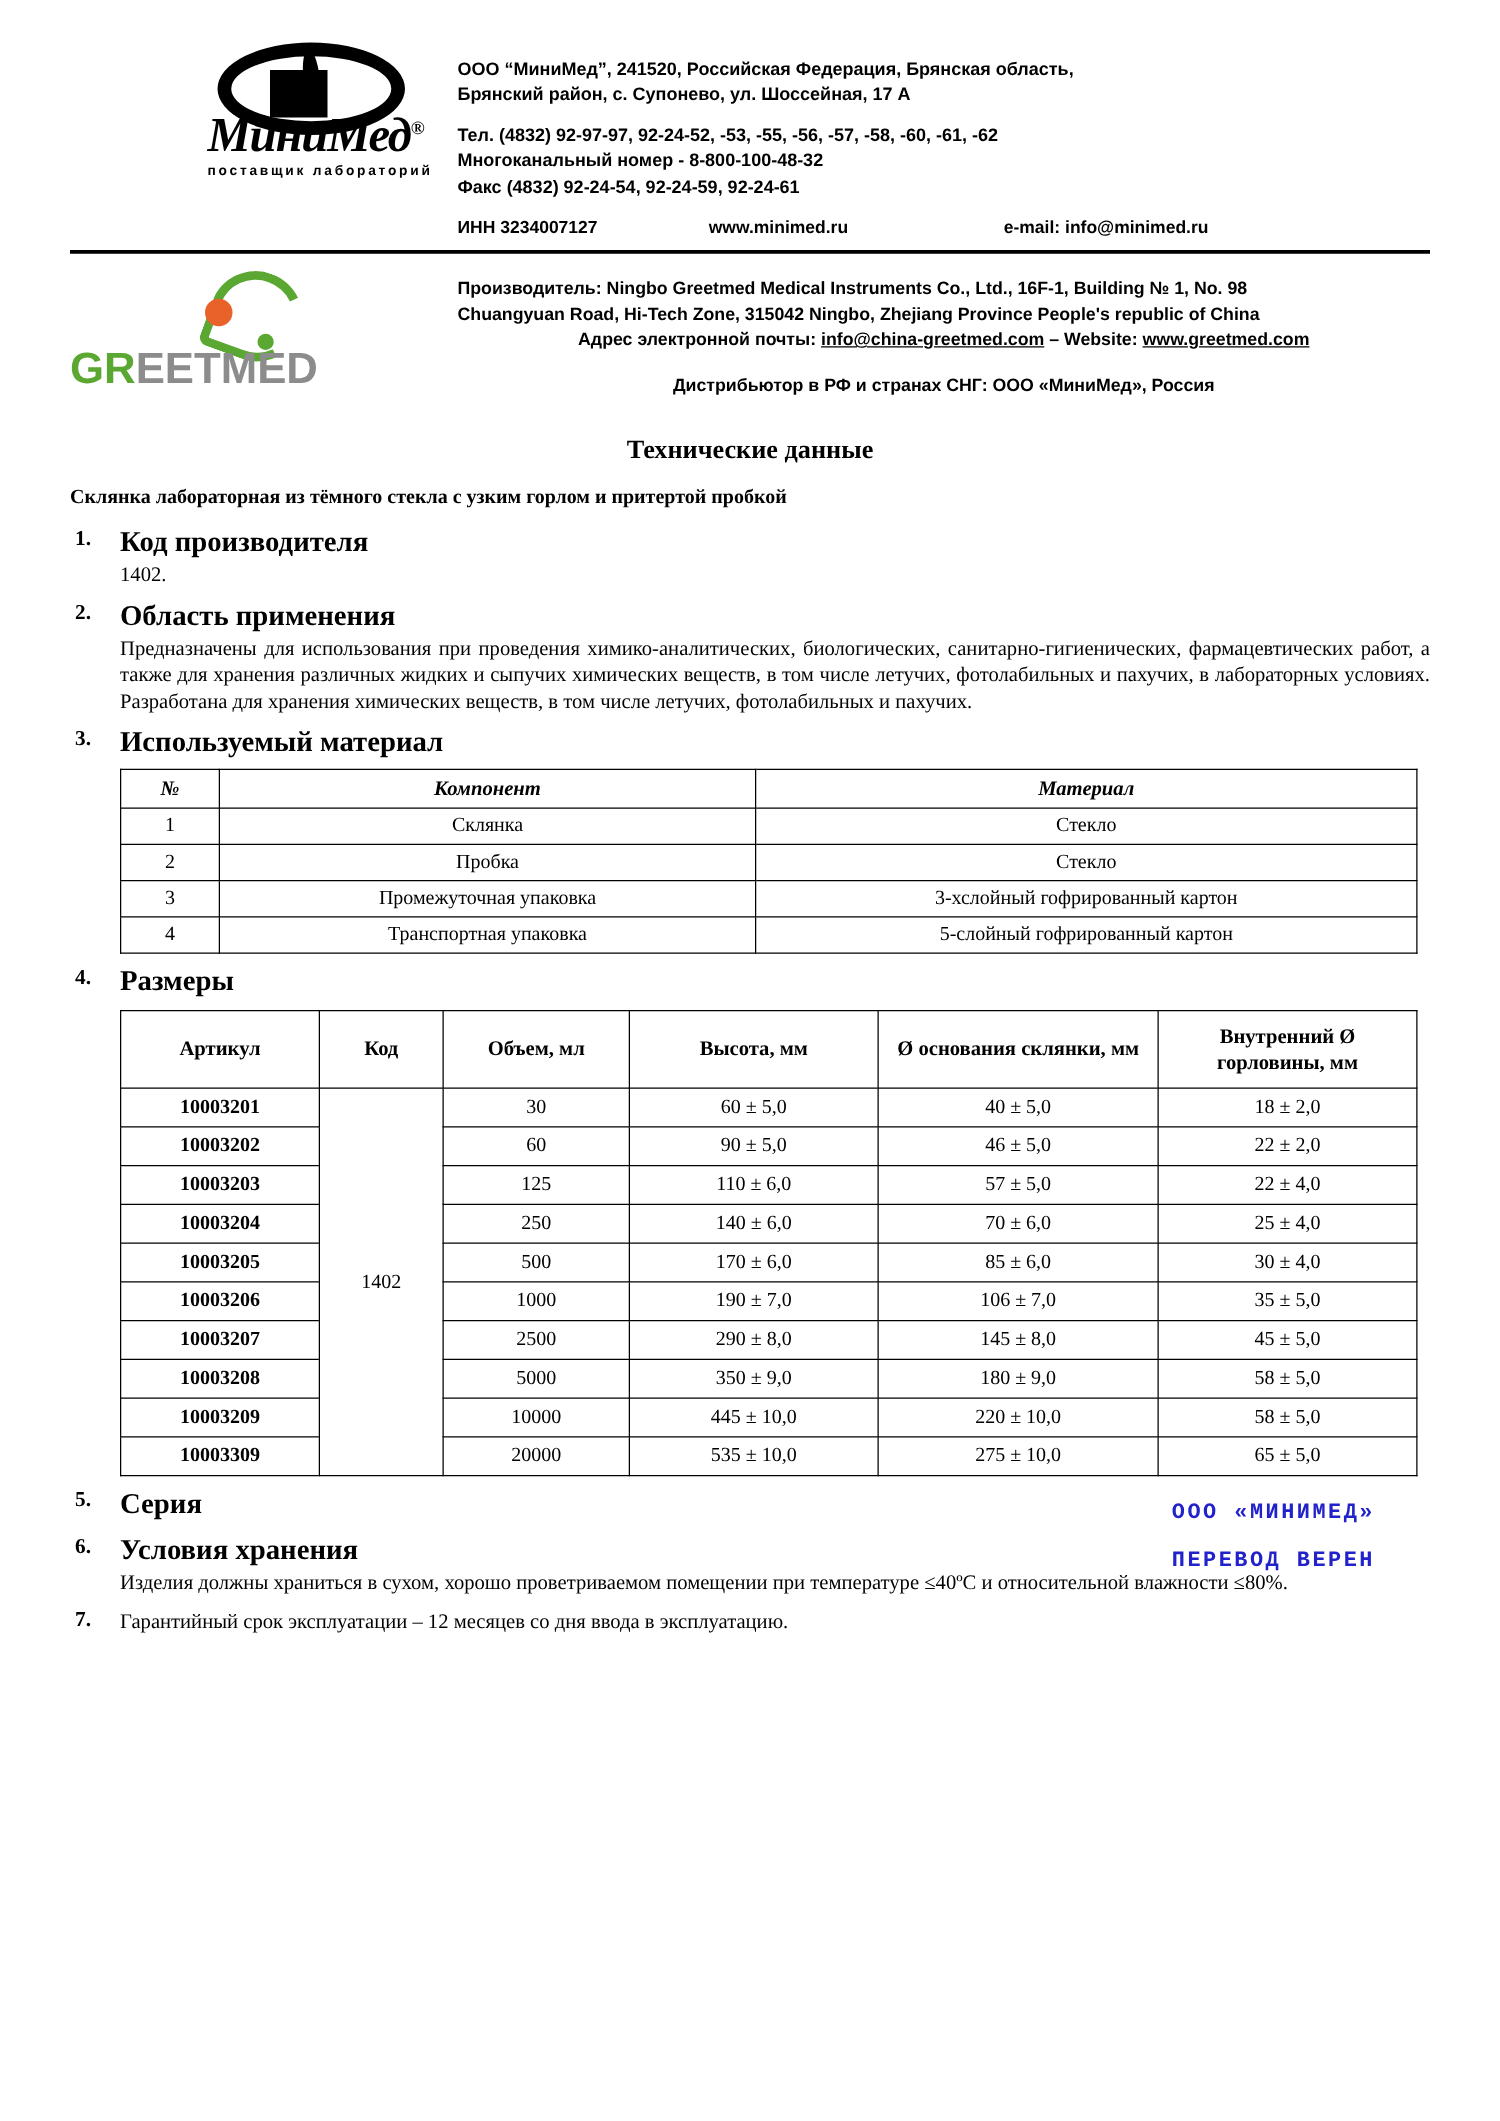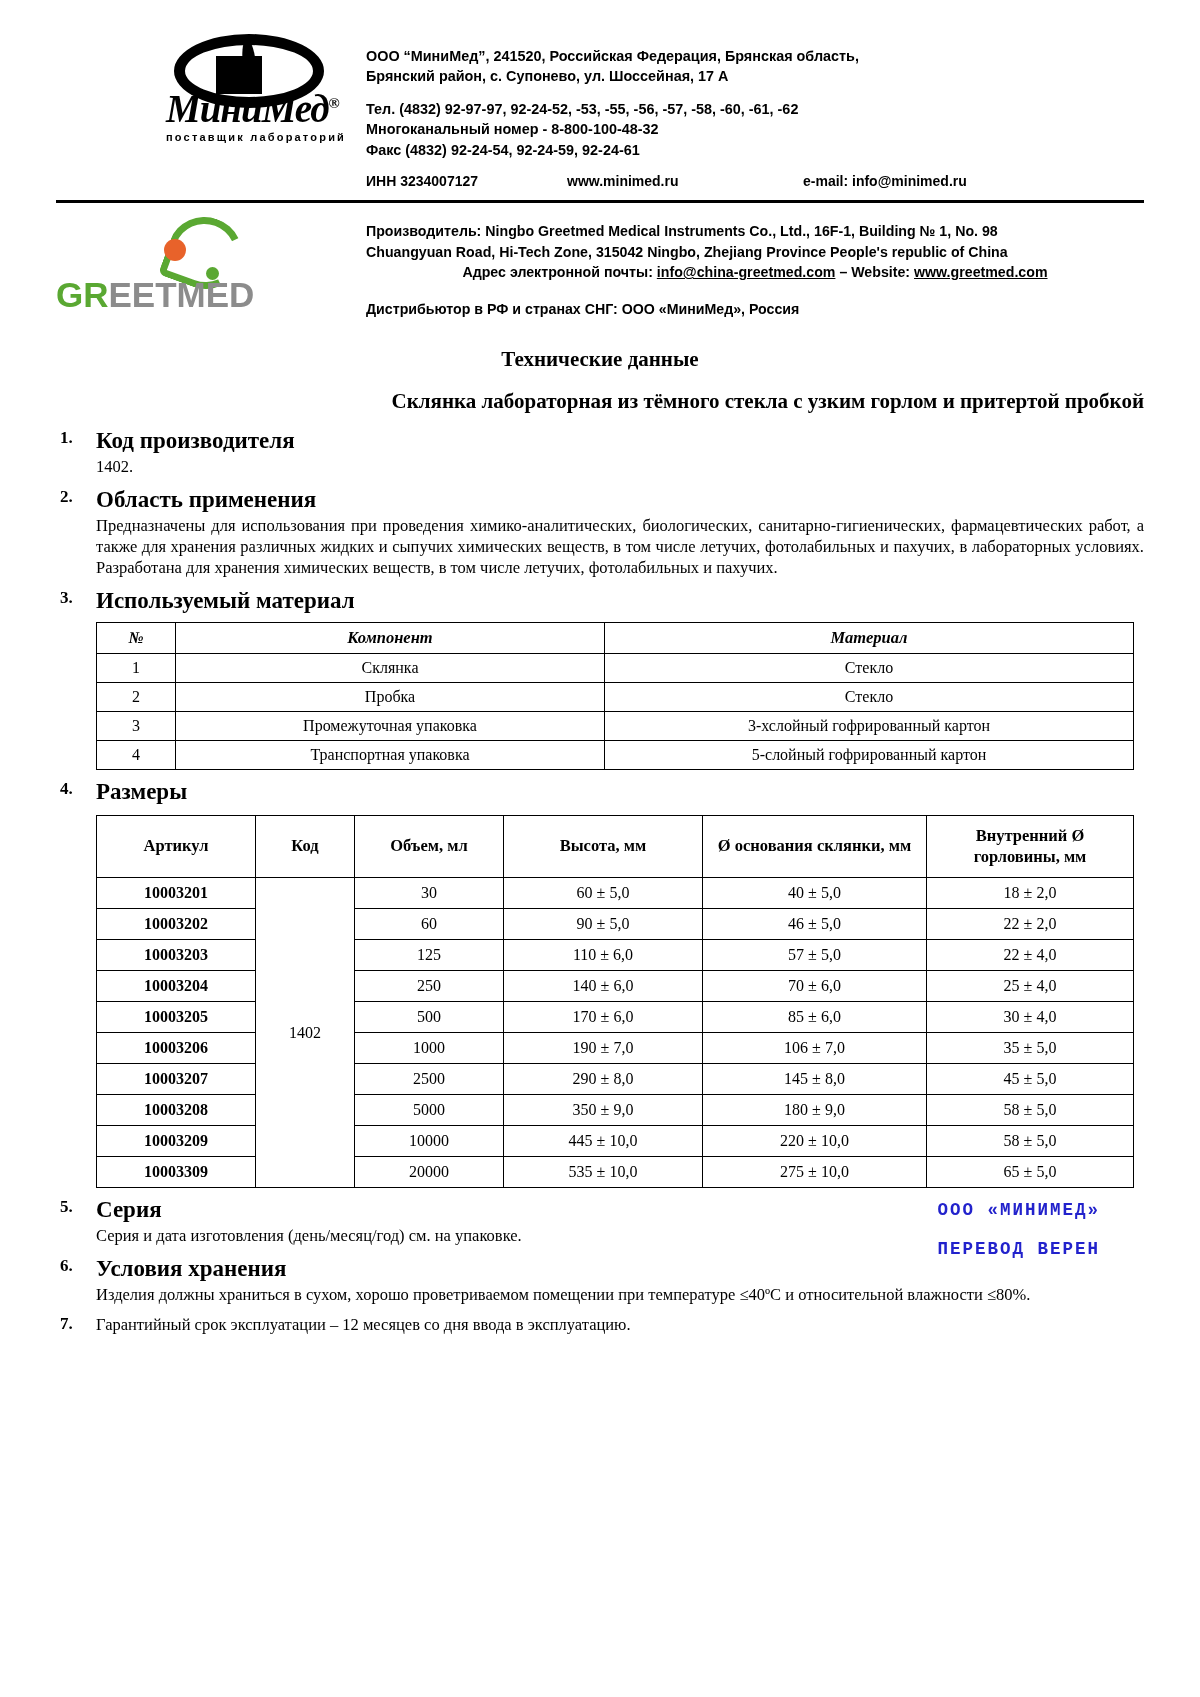--- a/index.html
+++ b/index.html
@@ -161,34 +161,35 @@
     font-family: "Liberation Sans", sans-serif;
     font-size: 14.2px;
     font-weight: bold;
     line-height: 1.45;
     padding-top: 8px;
   }
   .greet-text .ctr { text-align: center; }
   .lnk { color: #000000; text-decoration: underline; }
   .greet-dist {
     margin-top: 16px;
+    text-align: center;
     font-size: 14.2px;
   }
 
   
   .doc-title {
     text-align: center;
     font-weight: bold;
     font-size: 21px;
     margin: 26px 0 0 0;
   }
   .doc-sub {
-    text-align: right;
-    font-weight: bold;
-    font-size: 21px;
+    text-align: left;
+    font-weight: bold;
+    font-size: 16px;
     margin: 17px 0 14px 0;
   }
 
   
   .sec {
     display: flex;
     margin-top: 9px;
   }
   .sec-num {
     width: 40px;
@@ -457,21 +458,20 @@
             <td>65 ± 5,0</td>
           </tr>
         </tbody>
     </table>
   </div>
 
   <div class="sec">
     <div class="sec-num">5.</div>
     <div class="sec-body">
       <div class="sec-head">Серия</div>
-      <div class="sec-p">Серия и дата изготовления (день/месяц/год) см. на упаковке.</div>
     </div>
   </div>
 
   <div class="sec">
     <div class="sec-num">6.</div>
     <div class="sec-body">
       <div class="sec-head">Условия хранения</div>
       <div class="sec-p">Изделия должны храниться в сухом, хорошо проветриваемом помещении при температуре ≤40ºC и относительной влажности ≤80%.</div>
     </div>
   </div>

